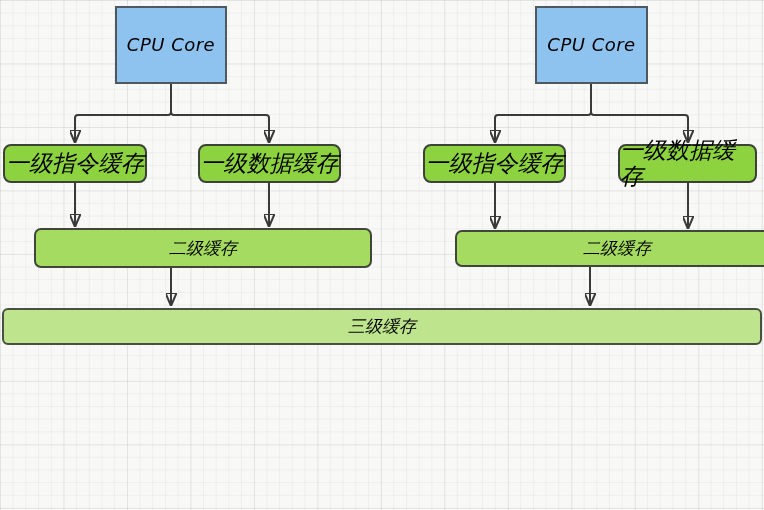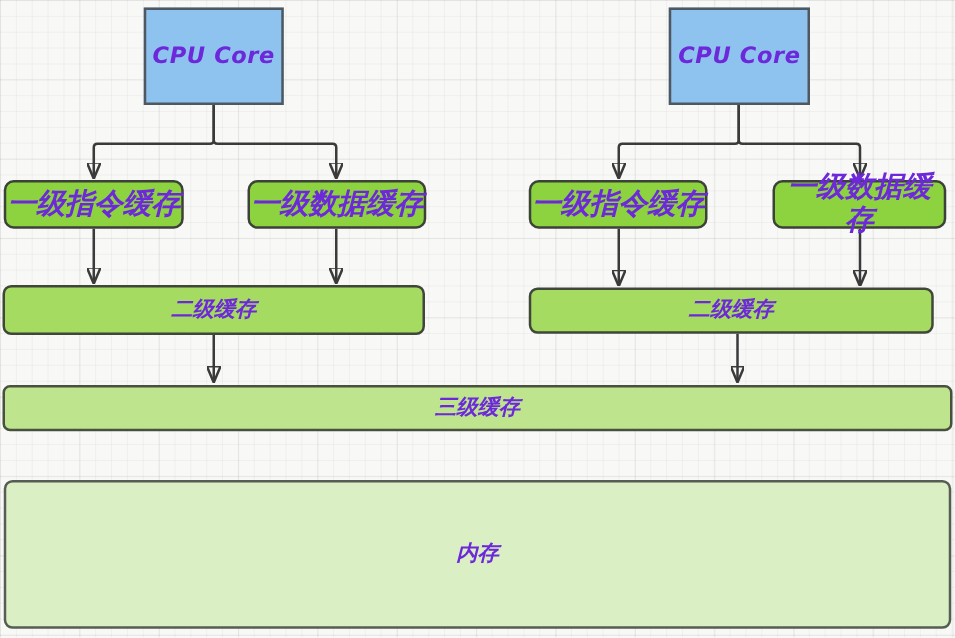--- a/index.html
+++ b/index.html
@@ -19,44 +19,44 @@
       linear-gradient(rgba(120,120,120,0.07) 1px, transparent 1px),
       linear-gradient(90deg, rgba(120,120,120,0.07) 1px, transparent 1px);
     background-size: 63.5px 63.5px, 63.5px 63.5px, 12.7px 12.7px, 12.7px 12.7px;
   }
   .node {
     position: absolute;
     box-sizing: border-box;
     display: flex;
     align-items: center;
     justify-content: center;
-    font-weight: bold;
+    font-weight: normal;
     font-style: italic;
-    color: #6d28d9;
-    text-align: center;
+    color: #000000;
     line-height: 1.1;
   }
   .cpu {
     background: #8ec2ef;
     border: 2px solid #50585f;
     border-radius: 0;
     font-size: 18px;
     letter-spacing: 0.5px;
   }
   .green-sm {
     background: #8dd340;
     border: 2px solid #3c4238;
     border-radius: 8px;
     font-size: 23px;
   }
   .green-l2 {
     background: #a5db60;
     border: 2px solid #40463a;
     border-radius: 7px;
     font-size: 17px;
+    margin-left: 32px;
   }
   .green-l3 {
     background: #bee48e;
     border: 2px solid #4a503f;
     border-radius: 6px;
     font-size: 17px;
   }
   .green-mem {
     background: #dbefc5;
     border: 2px solid #565d52;
@@ -140,17 +140,14 @@
     <span>二级缓存</span>
   </div>
   <div id="l2-right" class="node green-l2">
     <span>二级缓存</span>
   </div>
 
   <div id="l3" class="node green-l3">
     <span>三级缓存</span>
   </div>
 
-  <div id="memory" class="node green-mem">
-    <span>内存</span>
-  </div>
 
 </div>
 
 </body></html>

